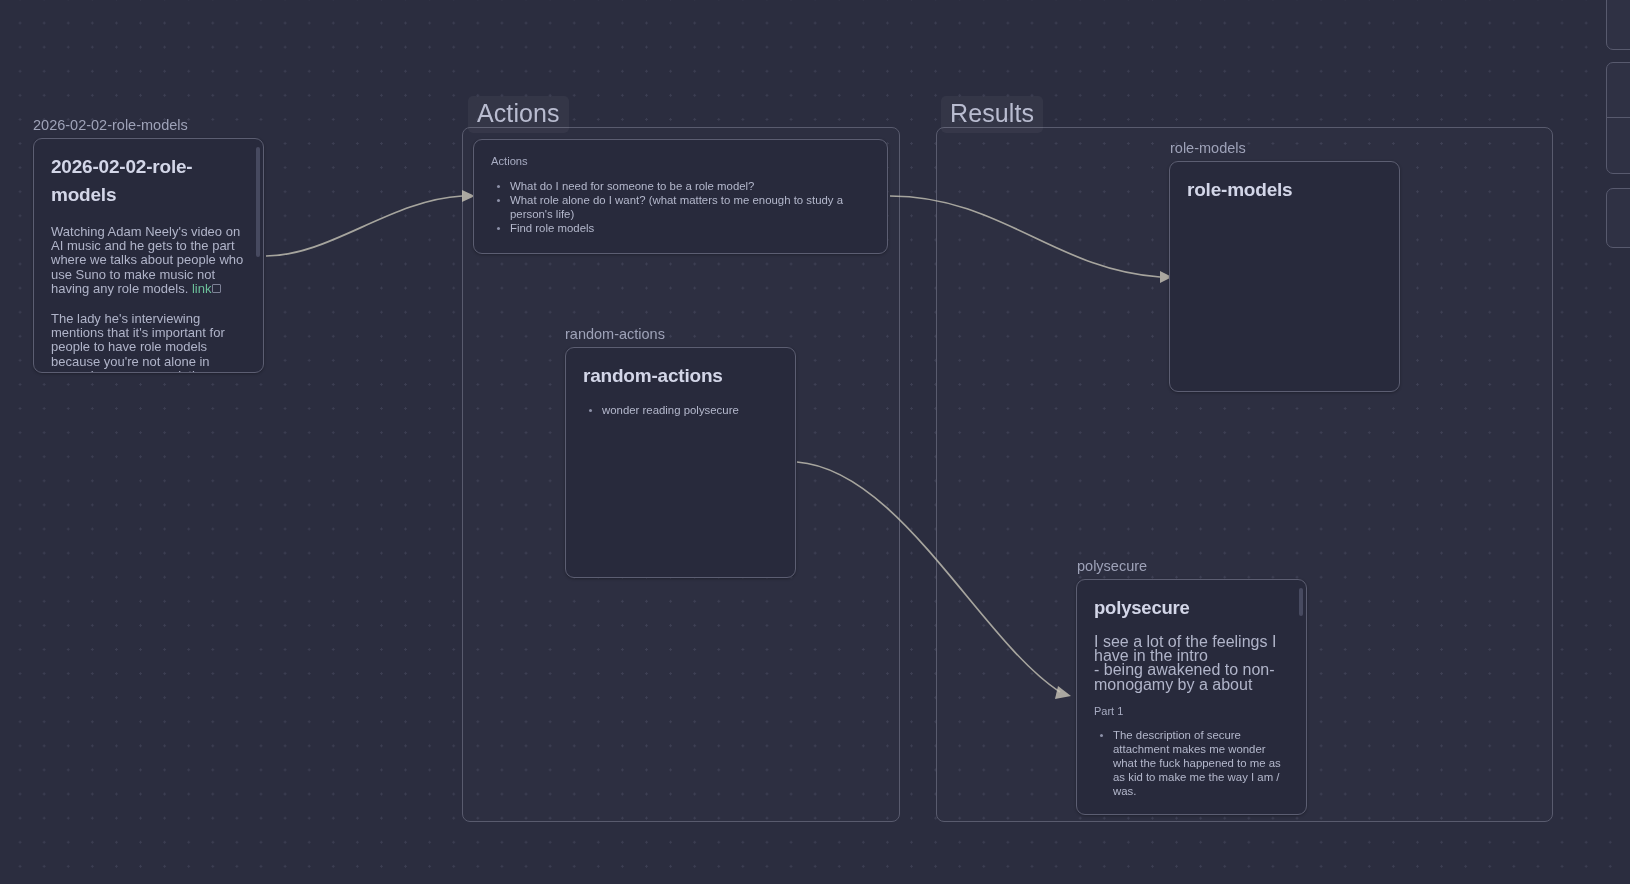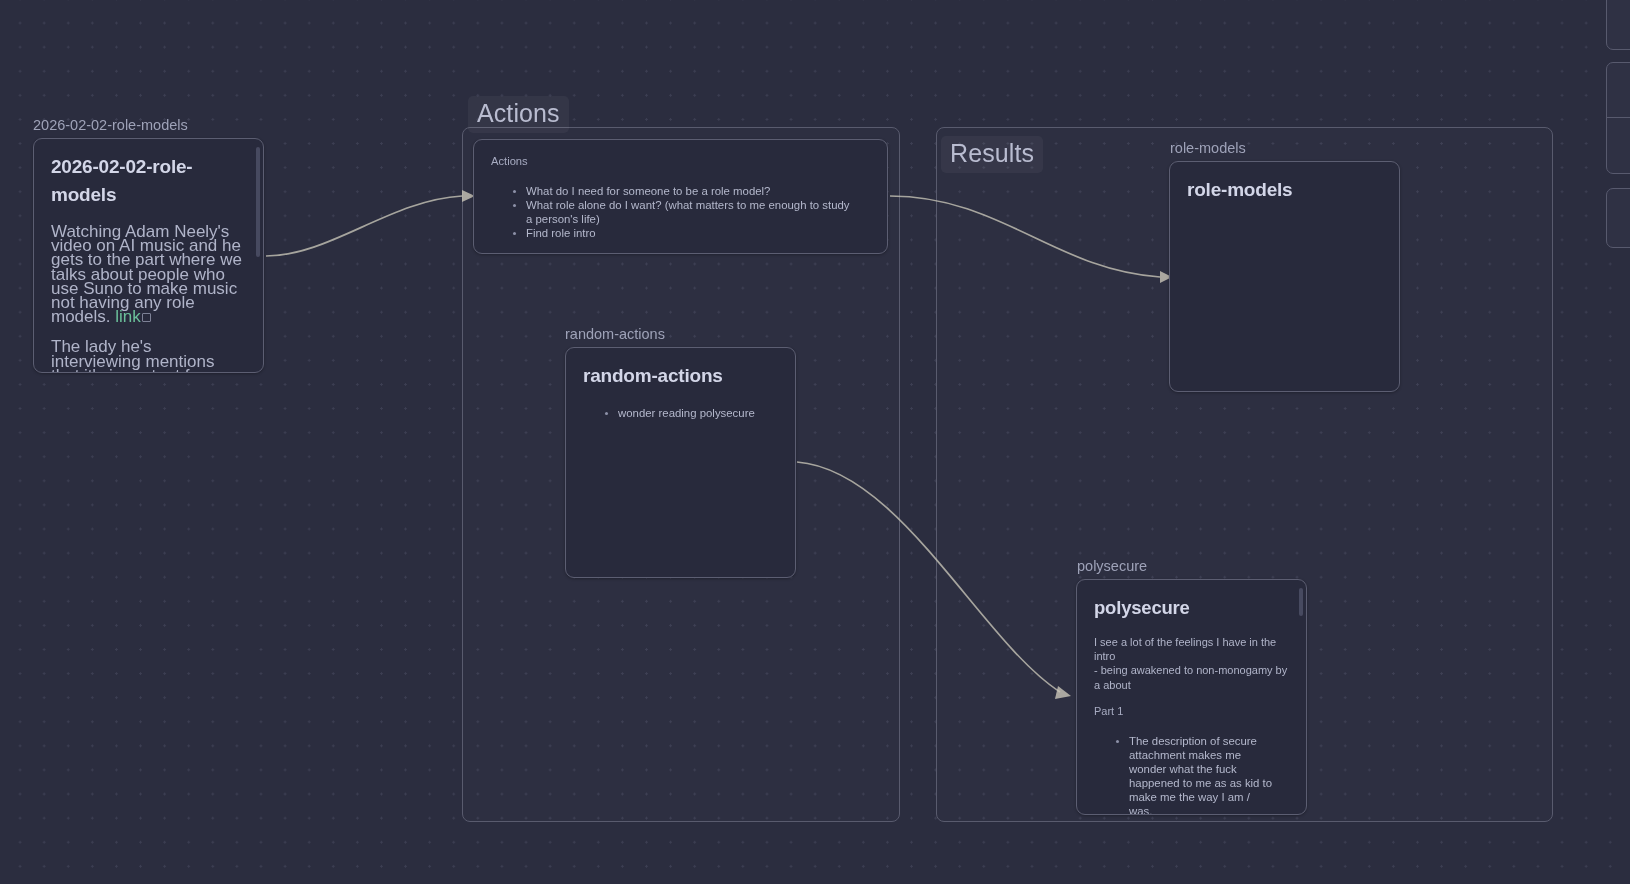--- a/index.html
+++ b/index.html
@@ -85,27 +85,27 @@
     font-size: 19px;
     line-height: 28px;
     font-weight: bold;
     color: #d3d6e8;
     letter-spacing: -0.2px;
   }
   h1.card-title.sm { font-size: 18.5px; }
 
   .para {
     margin: 16px 0 13px 0;
-    font-size: 17px;
+    font-size: 13px;
     line-height: 14.2px;
     color: #b0b4c9;
   }
   .para.tight { margin-bottom: 0; }
   .lead {
-    font-size: 11px;
+    font-size: 16px;
     line-height: 14.2px;
     color: #b0b4c9;
     margin: 0 0 12px 0;
   }
   .sub {
     font-size: 11px;
     line-height: 14px;
     color: #a7abc1;
     margin: 0 0 10px 0;
   }
@@ -118,21 +118,21 @@
     width: 7px;
     height: 7px;
     margin-left: 1px;
     border: 1px solid #7d8196;
     border-radius: 1px;
     position: relative;
     top: 0px;
   }
 
   ul.bul {
-    margin: 16px;
+    margin: 0;
     padding-left: 19px;
     list-style: disc;
   }
   ul.bul li {
     font-size: 11.4px;
     line-height: 14px;
     color: #b4b8cc;
     margin-bottom: 0px;
   }
   ul.bul li::marker { color: #8d91a8; font-size: 10px; }
@@ -186,21 +186,21 @@
 </style>
 </head>
 <body>
 
 <div id="canvas">
 
   <div class="group" style="left:462px; top:127px; width:438px; height:695px;"></div>
   <div class="group-label" style="left:468px; top:96px;">Actions</div>
 
   <div class="group" style="left:936px; top:127px; width:617px; height:695px;"></div>
-  <div class="group-label" style="left:941px; top:96px;margin-top:40px;">Results</div>
+  <div class="group-label" style="left:941px; top:96px;">Results</div>
 
   <svg id="edges">
     <path class="edge-path" d="M 266,256 C 330,256 390,200 462,196"></path>
     <polygon class="edge-head" points="462,190 475,196 462,202"></polygon>
 
     <path class="edge-path" d="M 890,196 C 1000,196 1055,270 1160,277"></path>
     <polygon class="edge-head" points="1160,271 1172,277 1160,283"></polygon>
 
     <path class="edge-path" d="M 797,462 C 900,470 980,640 1060,692"></path>
     <polygon class="edge-head" points="1058,686 1071,696 1055,699"></polygon>
@@ -215,21 +215,21 @@
     </div>
     <div class="scrollbar" style="height:110px;"></div>
   </div>
 
   <div class="card" style="left:473px; top:139px; width:415px; height:115px;">
     <div class="card-body">
       <div class="mini-head">Actions</div>
       <ul class="bul">
         <li>What do I need for someone to be a role model?</li>
         <li>What role alone do I want? (what matters to me enough to study a person's life)</li>
-        <li>Find role intro</li>
+        <li>Find role models</li>
       </ul>
     </div>
   </div>
 
   <div class="card-label" style="left:565px; top:327px;">random-actions</div>
   <div class="card" style="left:565px; top:347px; width:231px; height:231px;">
     <div class="card-body">
       <h1 class="card-title">random-actions</h1>
       <ul class="bul">
         <li>wonder reading polysecure</li>

